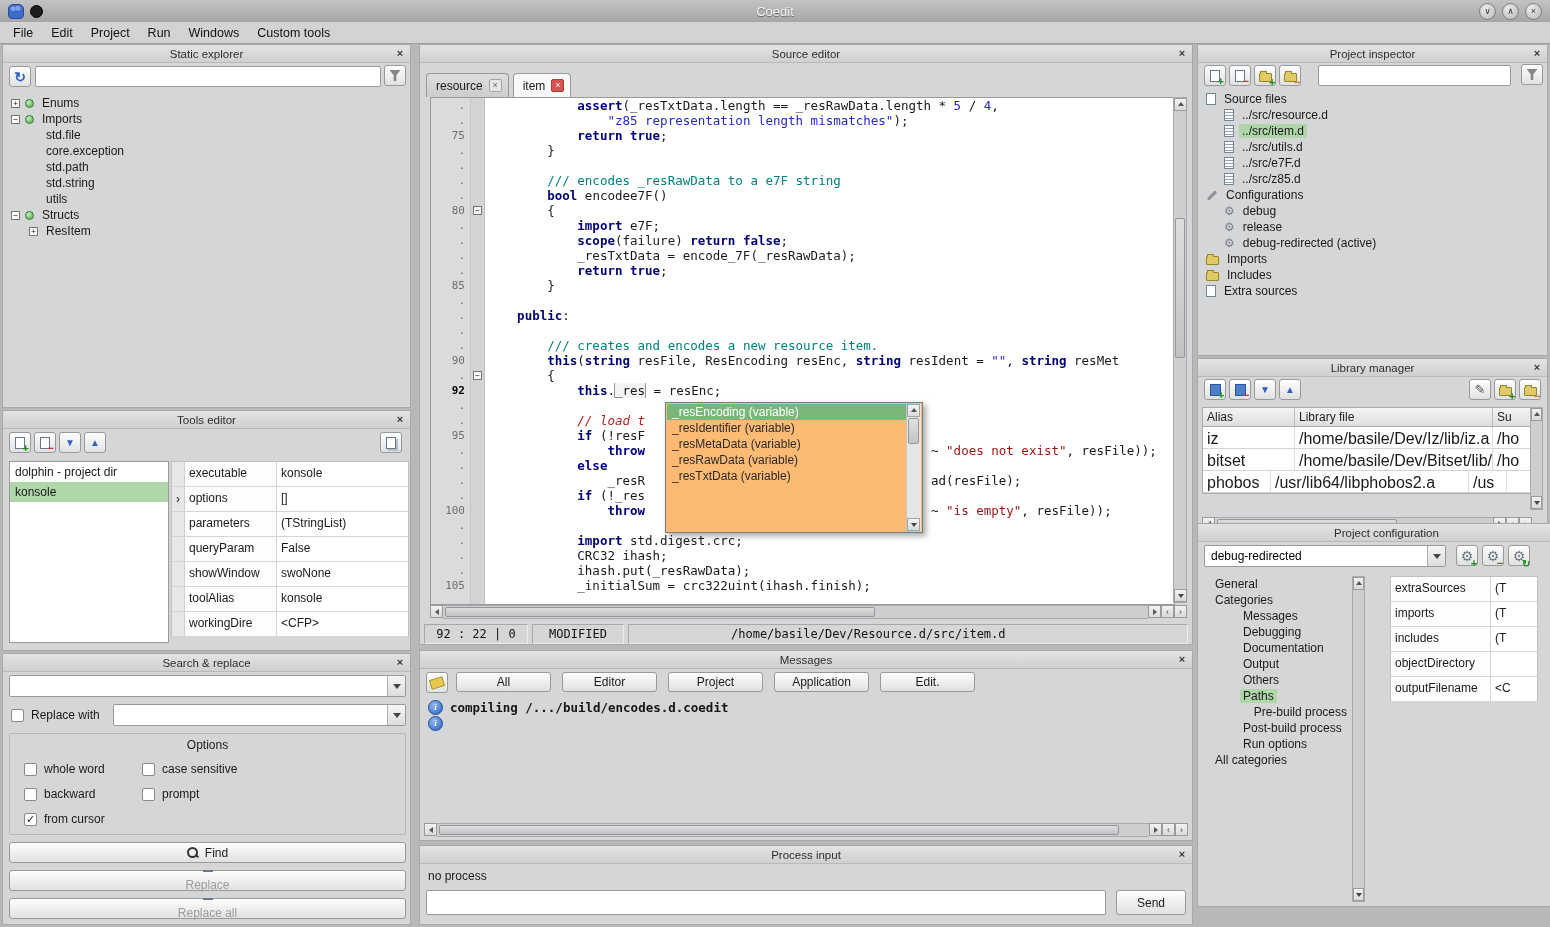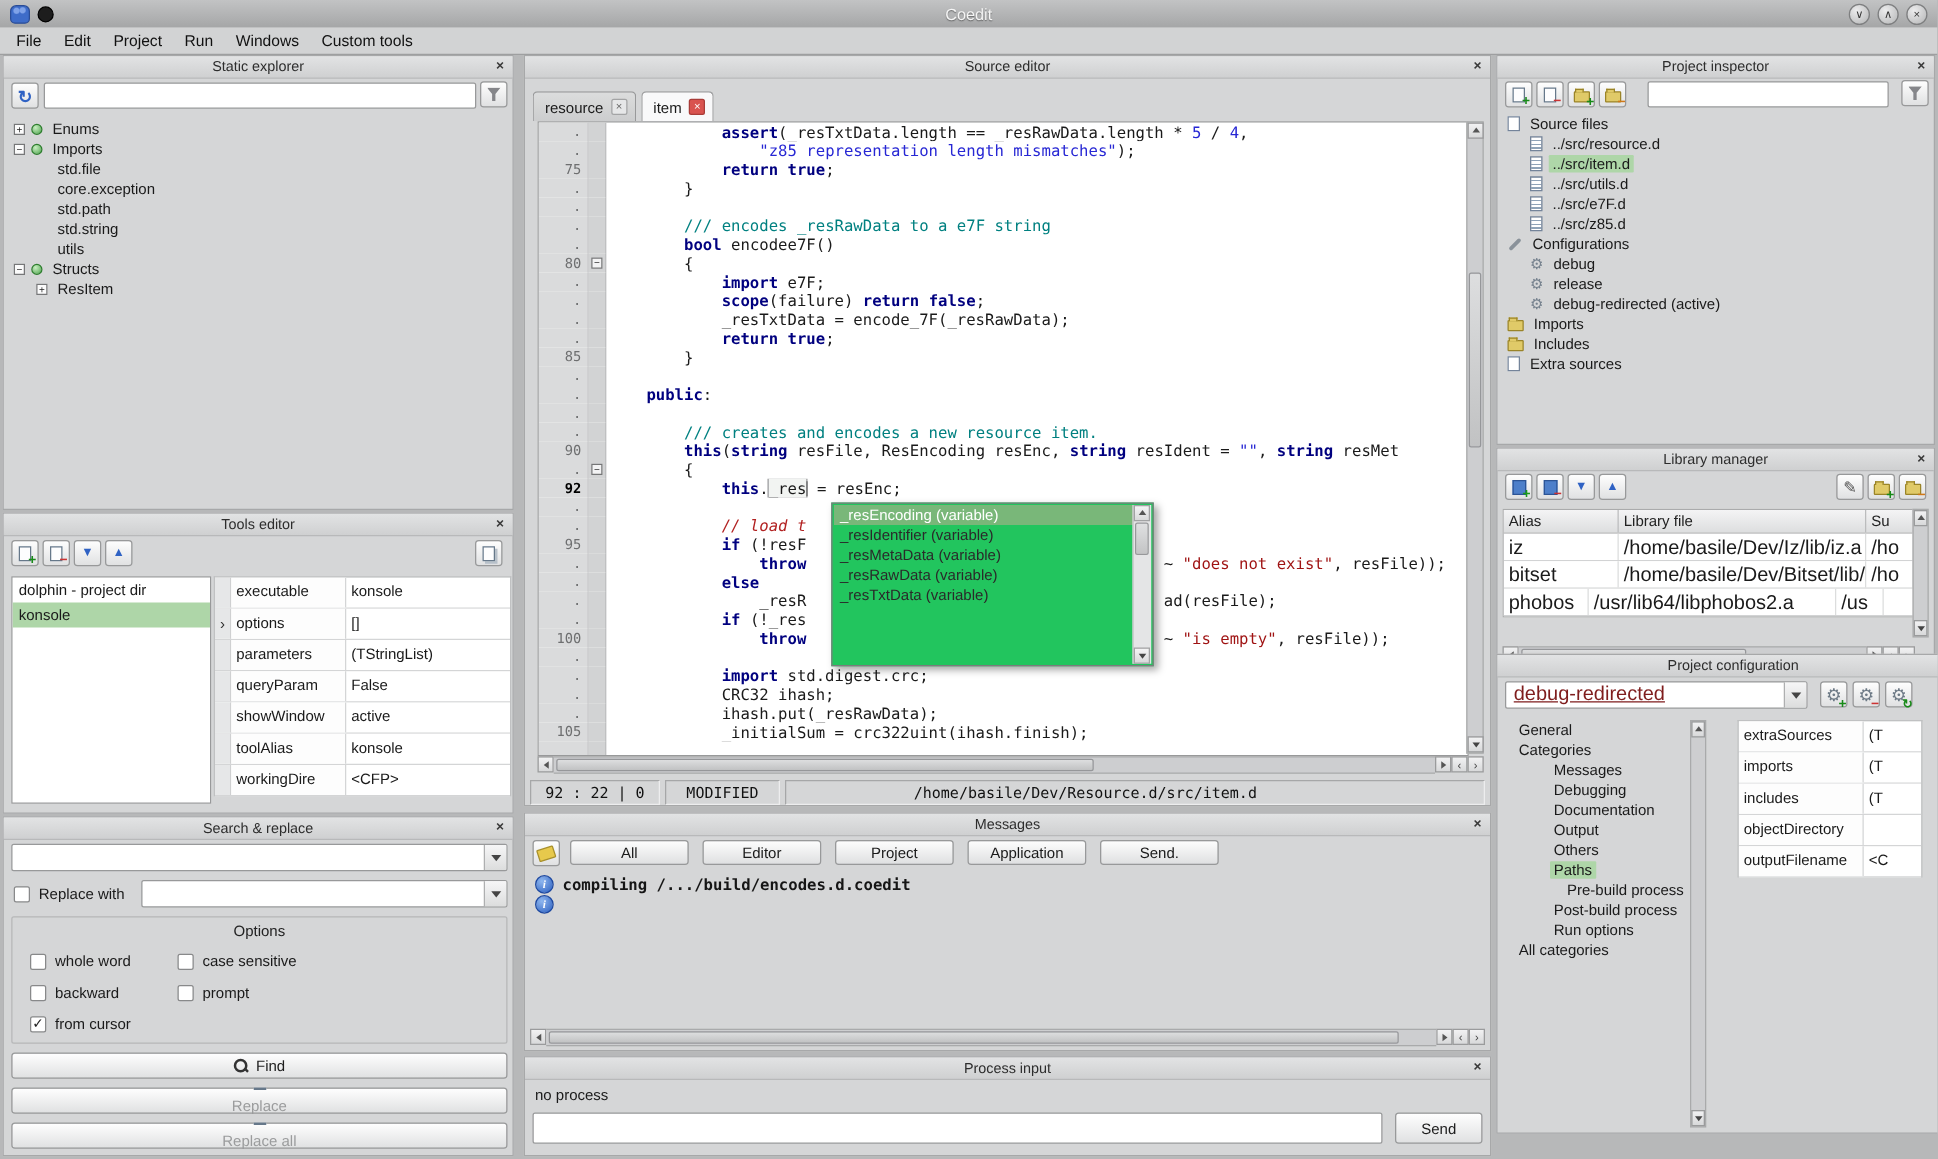--- a/index.html
+++ b/index.html
@@ -36,21 +36,21 @@
   .pclose{position:absolute;right:3px;top:1px;width:14px;height:14px;text-align:center;
     line-height:14px;font-size:11px;color:#3a3a3a;font-weight:bold;}
   
   .tbtn{width:22px;height:21px;background:linear-gradient(#fefefe,#e0e1e2);
     border:1px solid #98999a;border-radius:3px;display:flex;align-items:center;justify-content:center;
     box-sizing:border-box;flex:none;}
   .tinput{background:#fff;border:1px solid #98999a;border-radius:2px;height:21px;
     box-sizing:border-box;font-family:"Liberation Sans",sans-serif;font-size:12px;padding:0 4px;outline:none;}
   .combo{position:relative;display:flex;align-items:center;background:#fff;
     border:1px solid #98999a;border-radius:2px;box-sizing:border-box;}
-  .combo .cval{flex:1;padding:0 6px;font-size:16px;color:#7f1d1d;white-space:nowrap;overflow:hidden;text-decoration:underline;}
+  .combo .cval{flex:1;padding:0 6px;font-size:12px;color:#000000;white-space:nowrap;overflow:hidden;}
   .combo-btn{width:17px;align-self:stretch;border-left:1px solid #aeafb0;
     background:linear-gradient(#f6f6f7,#dcdddd);display:flex;align-items:center;justify-content:center;flex:none;}
   .tri-d{width:0;height:0;border:4px solid transparent;border-top:5px solid #444;margin-top:4px;}
   .tri-u{width:0;height:0;border:4px solid transparent;border-bottom:5px solid #555;margin-bottom:4px;}
   .tri-l{width:0;height:0;border:4px solid transparent;border-right:5px solid #555;margin-right:3px;}
   .tri-r{width:0;height:0;border:4px solid transparent;border-left:5px solid #555;margin-left:3px;}
   
   .trow{height:16px;display:flex;align-items:center;font-size:12px;}
   .expander{width:9px;height:9px;border:1px solid #767778;background:#fbfbfb;font-size:8px;
     line-height:7px;text-align:center;color:#222;margin-right:5px;box-sizing:border-box;flex:none;}
@@ -96,21 +96,21 @@
   .sg-p{color:#1a1a1a;}
   .sg-k{color:#00007f;font-weight:bold;}
   .sg-c{color:#008080;}
   .sg-c2{color:#b22222;font-style:italic;}
   .sg-s{color:#9f1212;}
   .sg-sb{color:#2727d4;}
   .sg-n{color:#2727d4;}
   .sg-box{outline:1px solid #97989a;background:#f2f4f2;}
   .caret{display:inline-block;width:1px;height:12px;background:#000;vertical-align:-2px;}
   
-  .popup{position:absolute;left:234px;top:304px;width:258px;height:131px;background:#22c55e;
+  .popup{position:absolute;left:234px;top:304px;width:258px;height:131px;background:#fdba74;
     border:1px solid #7b7c7d;box-shadow:3px 3px 6px rgba(0,0,0,.35);z-index:5;box-sizing:border-box;}
   .popup-list{position:absolute;left:1px;top:1px;bottom:1px;right:15px;overflow:hidden;}
   .popup-item{height:16px;line-height:16px;padding:0 5px;font-size:12px;color:#2a2a2a;white-space:nowrap;}
   .popup-item.sel{background:#79b779;color:#fff;}
   .popup-scroll{position:absolute;right:1px;top:1px;bottom:1px;width:14px;background:#e4e5e6;border-left:1px solid #c5c6c7;}
   .ps-btn{position:absolute;left:0;width:13px;height:13px;background:linear-gradient(#f4f4f5,#d9dadb);
     border:1px solid #a2a3a4;box-sizing:border-box;display:flex;align-items:center;justify-content:center;}
   .ps-thumb{position:absolute;left:1px;width:11px;background:linear-gradient(#dfe0e1,#c3c4c5);
     border:1px solid #97989a;border-radius:2px;box-sizing:border-box;}
   
@@ -299,21 +299,21 @@
         <span class="pval">(TStringList)</span>
       </div>
       <div class="prow">
         <span class="pmark"></span>
         <span class="pname" style="width: 92px;">queryParam</span>
         <span class="pval">False</span>
       </div>
       <div class="prow">
         <span class="pmark"></span>
         <span class="pname" style="width: 92px;">showWindow</span>
-        <span class="pval">active</span>
+        <span class="pval">swoNone</span>
       </div>
       <div class="prow">
         <span class="pmark"></span>
         <span class="pname" style="width: 92px;">toolAlias</span>
         <span class="pval">konsole</span>
       </div>
       <div class="prow">
         <span class="pmark"></span>
         <span class="pname" style="width: 92px;">workingDire</span>
         <span class="pval">&lt;CFP&gt;</span>
@@ -633,21 +633,21 @@
   <div style="position:absolute;left:6px;top:21px;display:flex;gap:3px;">
       <div class="tbtn">
         <span class="tbico ico-clear"></span>
       </div>
     </div>
   <div id="msg-filters" style="position:absolute;left:36px;top:21px;display:flex;gap:11px;">
       <div class="filterbtn">All</div>
       <div class="filterbtn">Editor</div>
       <div class="filterbtn">Project</div>
       <div class="filterbtn">Application</div>
-      <div class="filterbtn">Send.</div>
+      <div class="filterbtn">Edit.</div>
     </div>
   <div id="msg-list" style="position:absolute;left:8px;top:48px;right:8px;bottom:22px;overflow:hidden;">
       <div class="msgrow">
         <span class="ico-info">i</span>
         <span>compiling /.../build/encodes.d.coedit</span>
       </div>
       <div class="msgrow">
         <span class="ico-info">i</span>
       </div>
     </div>

